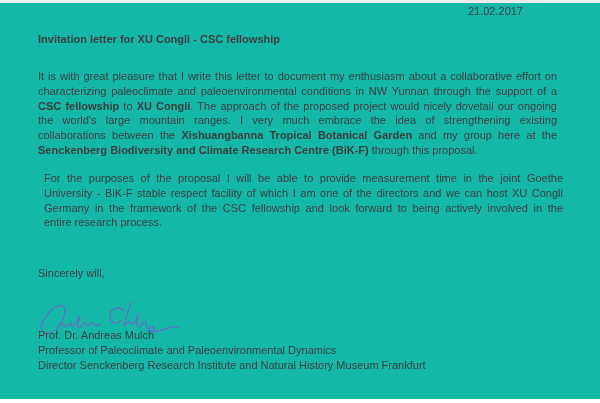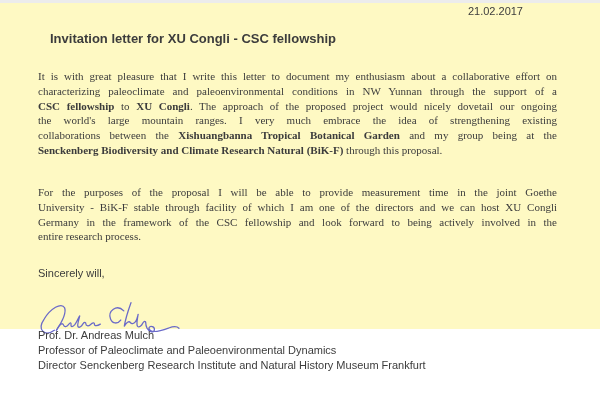--- a/index.html
+++ b/index.html
@@ -10,62 +10,60 @@
     background: #ffffff;
     overflow: hidden;
   }
   body {
     font-family: "Liberation Sans", "DejaVu Sans", sans-serif;
     color: #3c3c3c;
   }
   .page {
     position: relative;
     width: 600px;
-    height: 329px;
-    background: #fef9c3;
+    height: 399px;
+    background: #14b8a6;
   }
   .top-strip {
     position: absolute;
     top: 0; left: 0;
     width: 600px; height: 3px;
     background: #ececec;
   }
   .date {
     position: absolute;
     top: 4px;
     right: 77px;
     font-size: 11px;
     line-height: 14px;
     text-align: right;
   }
   .title {
     position: absolute;
     top: 32px;
     left: 38px;
     width: 519px;
-    font-size: 13px;
+    font-size: 11px;
     font-weight: bold;
     line-height: 14px;
-    margin-left: 12px;
   }
   .para {
     position: absolute;
     left: 38px;
     width: 519px;
     font-size: 11px;
   }
   .para-1 { top: 69px; }
-  .para-2 { top: 185px; }
+  .para-2 { top: 171px; margin-left: 6px; }
   .line {
     height: 14.75px;
     line-height: 14.75px;
     overflow: hidden;
     text-align: justify;
     text-align-last: justify;
-    font-family: Liberation Serif, serif;
   }
   .line:last-child {
     text-align-last: left;
   }
   .b { font-weight: bold; }
   .closing {
     position: absolute;
     top: 266px;
     left: 38px;
     font-size: 11px;
@@ -96,27 +94,27 @@
 
   <div class="date">21.02.2017</div>
 
   <div class="title">Invitation letter for XU Congli - CSC fellowship</div>
 
   <div class="para para-1">
       <div class="line"><span>It is with great pleasure that I write this letter to document my enthusiasm about a collaborative effort on</span></div>
       <div class="line"><span>characterizing paleoclimate and paleoenvironmental conditions in NW Yunnan through the support of a</span></div>
       <div class="line"><span class="b">CSC fellowship</span><span> to </span><span class="b">XU Congli</span><span>. The approach of the proposed project would nicely dovetail our ongoing</span></div>
       <div class="line"><span>the world's large mountain ranges. I very much embrace the idea of strengthening existing</span></div>
-      <div class="line"><span>collaborations between the </span><span class="b">Xishuangbanna Tropical Botanical Garden</span><span> and my group being at the</span></div>
-      <div class="line"><span class="b">Senckenberg Biodiversity and Climate Research Natural (BiK-F)</span><span> through this proposal.</span></div>
+      <div class="line"><span>collaborations between the </span><span class="b">Xishuangbanna Tropical Botanical Garden</span><span> and my group here at the</span></div>
+      <div class="line"><span class="b">Senckenberg Biodiversity and Climate Research Centre (BiK-F)</span><span> through this proposal.</span></div>
     </div>
 
   <div class="para para-2">
       <div class="line"><span>For the purposes of the proposal I will be able to provide measurement time in the joint Goethe</span></div>
-      <div class="line"><span>University - BiK-F stable through facility of which I am one of the directors and we can host XU Congli</span></div>
+      <div class="line"><span>University - BiK-F stable respect facility of which I am one of the directors and we can host XU Congli</span></div>
       <div class="line"><span>Germany in the framework of the CSC fellowship and look forward to being actively involved in the</span></div>
       <div class="line"><span>entire research process.</span></div>
     </div>
 
   <div class="closing">Sincerely will,</div>
 
   <svg class="signature" viewBox="0 0 142 44" fill="none" xmlns="http://www.w3.org/2000/svg" aria-label="Andreas Mulch">
     <path class="sig-path" stroke="#6a6ac8" stroke-width="1.25" stroke-linecap="round" stroke-linejoin="round" d="M 18,34 C 8,41 1,33 8,23 C 14,13 25,6 28,12 C 30,17 24,28 20,34"></path>
     <path class="sig-path" stroke="#6a6ac8" stroke-width="1.25" stroke-linecap="round" stroke-linejoin="round" d="M 20,34 C 23,28 26,26 27,29 C 27.8,31.3 30,31 32,28.2 C 33.8,25.8 34.6,26.4 34.3,28.8 C 34,30.8 36,31 38,28.5 C 40.5,25.2 43.5,17 42.6,21 C 41.8,24.6 40,29 41.2,30.6 C 42.4,32 44.6,30 45.8,28 C 47,26 48.6,25.6 48.8,27.6 C 49,29.6 51,30.4 53.2,28.6 C 55.4,26.8 57.4,26 57.2,28 C 57,30 60,30 63,28"></path>
     <path class="sig-path" stroke="#6a6ac8" stroke-width="1.25" stroke-linecap="round" stroke-linejoin="round" d="M 86,15 C 79,8 70,15 73,23 C 75,28 80,28 83,24"></path>

